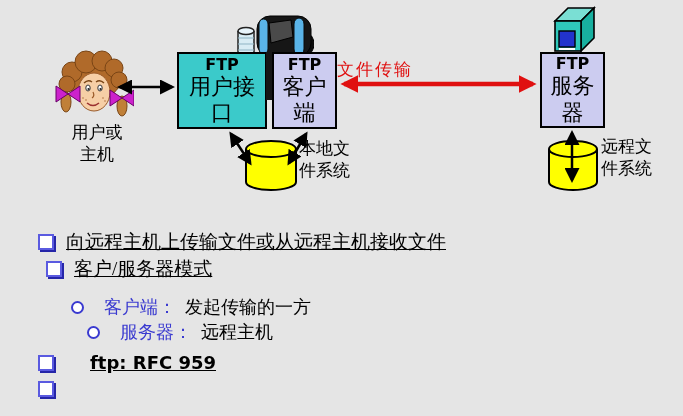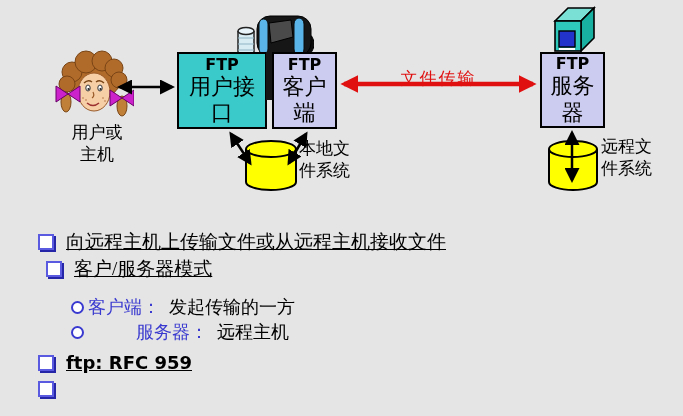--- a/index.html
+++ b/index.html
@@ -8,33 +8,33 @@
   
   .dbox{position:absolute;border:2px solid #000;box-sizing:border-box;
         display:flex;flex-direction:column;align-items:center;justify-content:center;
         text-align:center;line-height:1.2;z-index:2;}
   .dbox .t1{font-family:"DejaVu Sans","Liberation Sans",sans-serif;font-size:16px;font-weight:bold;}
   .dbox .t2{font-size:22px;}
   .teal{background:#3bcaca;}
   .lav{background:#ccccf0;}
   .caption{position:absolute;font-size:17px;line-height:22px;white-space:pre-line;z-index:2;}
   .center{text-align:center;}
-  #transfer-label{position:absolute;left:337px;top:67px;width:203px;text-align:center;
+  #transfer-label{position:absolute;left:337px;top:58px;width:203px;text-align:left;
         color:#e01010;font-size:17px;letter-spacing:2px;z-index:6;}
   #divider{position:absolute;left:266px;top:52px;width:6px;height:48px;background:#161616;z-index:3;}
   .icon-layer{position:absolute;z-index:1;}
   .disk{position:absolute;z-index:2;}
   #arrow-overlay{position:absolute;left:0;top:0;z-index:6;pointer-events:none;}
   
   .brow{position:absolute;display:flex;align-items:center;z-index:2;}
   .sq{width:12px;height:12px;border:2px solid #5a5ae0;box-shadow:2px 2px 0 #2525a8;
       background:#fff;flex:0 0 auto;}
   .ci{width:9px;height:9px;border:2.5px solid #3a3ad0;border-radius:50%;background:#fff;flex:0 0 auto;}
   .btext{font-size:19px;margin-left:12px;text-decoration:underline;}
-  .stext{font-size:18px;margin-left:4px;}
+  .stext{font-size:18px;margin-left:20px;}
   .term{color:#3a3ad0;margin-right:9px;}
   .latin{font-family:"DejaVu Sans","Liberation Sans",sans-serif;font-weight:bold;font-size:18px;}
 </style>
 </head>
 <body>
 
 <div id="slide">
 
   <svg class="icon-layer" style="left:54px;top:48px;" width="80" height="78" viewBox="0 0 80 78">
     <ellipse cx="40" cy="30" rx="27" ry="22" fill="#b06a2a" stroke="#7a4515"></ellipse>
@@ -146,26 +146,26 @@
   <div class="brow" style="left:46px;top:256px;">
     <span class="sq"></span>
     <span class="btext">客户/服务器模式</span>
   </div>
 
   <div class="brow" style="left:71px;top:295px;">
     <span class="ci"></span>
     <span class="stext"><span class="term">客户端：</span><span>发起传输的一方</span></span>
   </div>
 
-  <div class="brow" style="left:71px;top:320px;gap:48px;">
+  <div class="brow" style="left:87px;top:320px;">
     <span class="ci"></span>
     <span class="stext"><span class="term">服务器：</span><span>远程主机</span></span>
   </div>
 
-  <div class="brow" style="left:38px;top:352px;">
+  <div class="brow" style="left:38px;top:352px;gap:24px;">
     <span class="sq"></span>
     <span class="btext latin">ftp: RFC 959</span>
   </div>
 
   <div class="brow" style="left:38px;top:381px;">
     <span class="sq"></span>
   </div>
 
 </div>
 

